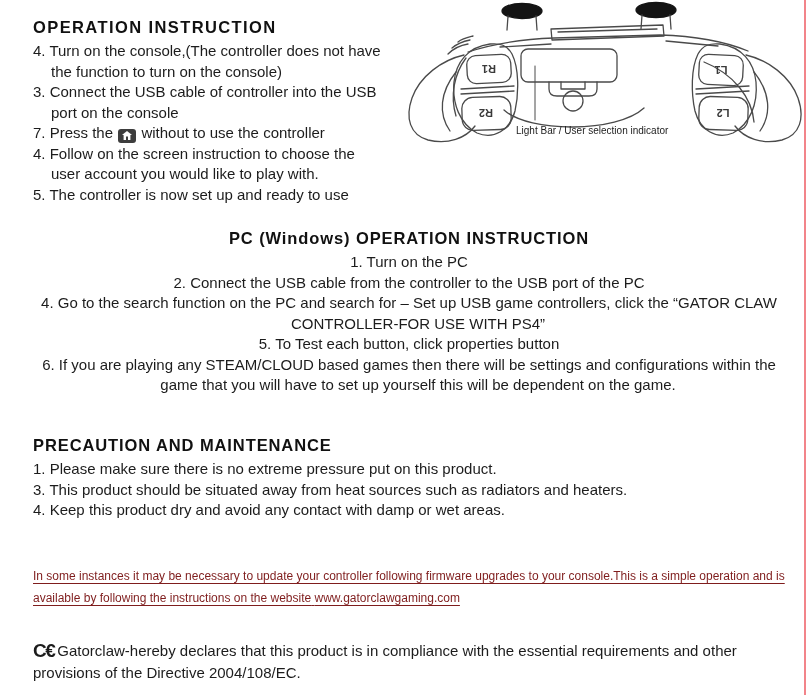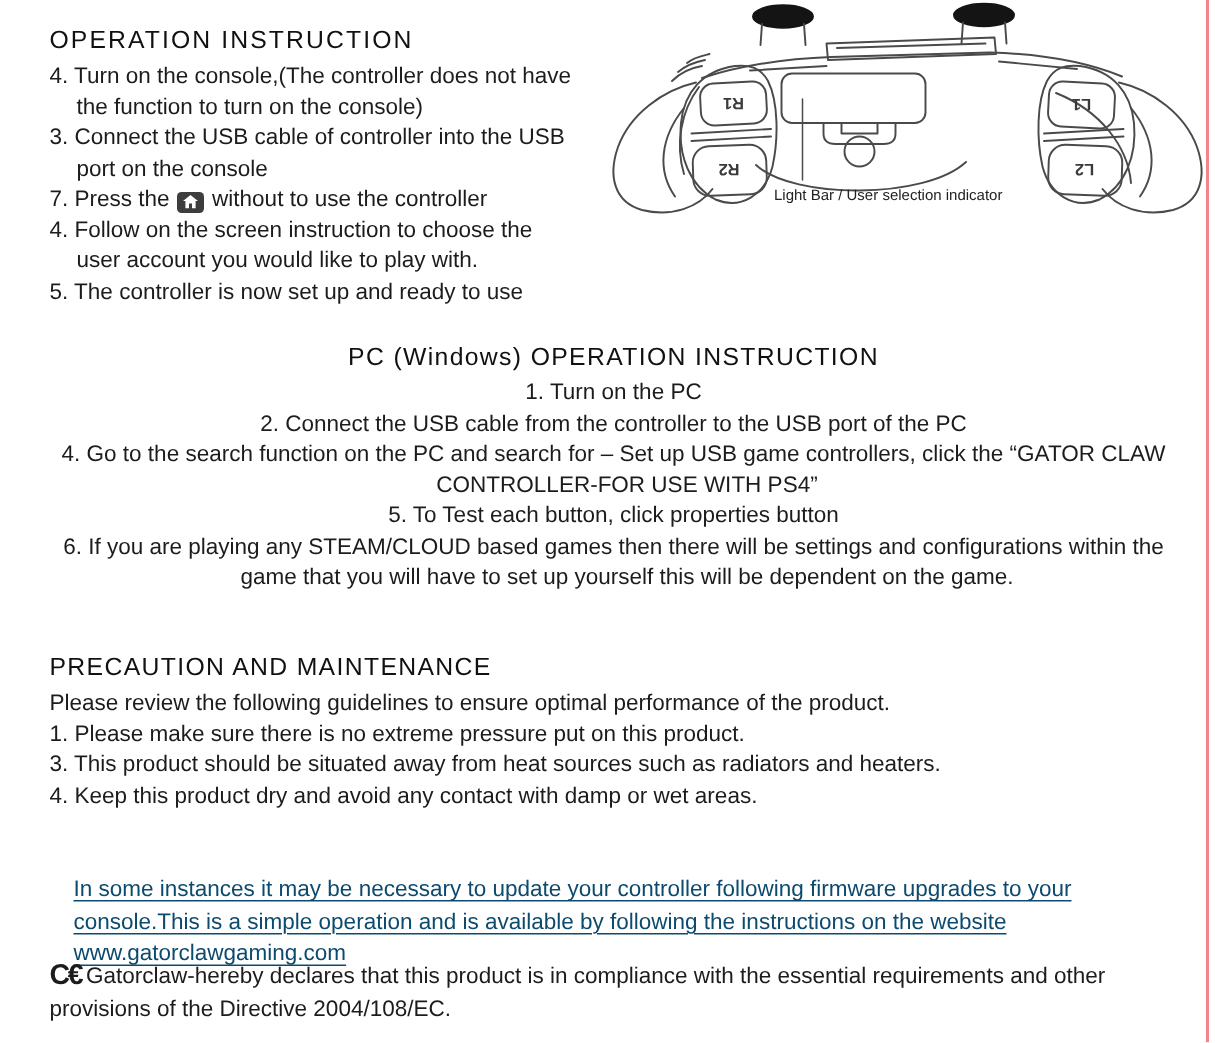--- a/index.html
+++ b/index.html
@@ -8,21 +8,21 @@
     width:810px;height:695px;
     background:#ffffff;
     font-family:"Liberation Sans", sans-serif;
     color:#1c1c1c;
     overflow:hidden;
   }
   .abs{position:absolute;}
   h2.sec-heading{
     margin:0 0 4px 0;
     font-size:16.5px;
-    font-weight:normal;
+    font-weight:bold;
     letter-spacing:0.9px;
     color:#111;
     white-space:nowrap;
   }
   h2.sec-heading.wide{letter-spacing:1.4px;}
   .list .li{
     font-size:15px;
     line-height:20.5px;
     padding-left:18px;
     text-indent:-18px;
@@ -35,27 +35,27 @@
   .col-console{left:33px;top:18px;width:354px;}
   .fig{left:404px;top:0px;width:404px;height:148px;}
   .fig-caption{
     position:absolute;left:112px;top:125px;
     font-size:10px;color:#222;white-space:nowrap;
   }
   .sec-pc{left:33px;top:229px;width:752px;text-align:center;}
   .sec-precaution{left:33px;top:436px;width:760px;}
   .firmware{left:33px;top:566px;width:774px;}
   .firmware p{
-    margin:16px;
-    font-size:15px;
+    margin:0;
+    font-size:12px;
     line-height:21.5px;
     text-decoration:underline;
     text-underline-offset:3px;
     text-decoration-thickness:1px;
-    color:#0c4a6e;
+    color:#7f1d1d;
   }
   .ce{left:33px;top:640px;width:774px;}
   .ce p{margin:0;font-size:15px;line-height:21.5px;}
   .ce-mark{
     font-size:19px;
     font-weight:600;
     letter-spacing:-1.5px;
     margin-right:3px;
     vertical-align:-1px;
   }
@@ -163,21 +163,20 @@
       <div class="li">1. Turn on the PC</div>
       <div class="li">2. Connect the USB cable from the controller to the USB port of the PC</div>
       <div class="li">4. Go to the search function on the PC and search for – Set up USB game controllers, click the “GATOR CLAW CONTROLLER-FOR USE WITH PS4”</div>
       <div class="li">5. To Test each button, click properties button</div>
       <div class="li">6. If you are playing any STEAM/CLOUD based games then there will be settings and configurations within the game that you will have to set up yourself this will be dependent on the game.</div>
     </div>
   </div>
 
   <div class="abs sec-precaution">
     <h2 class="sec-heading">PRECAUTION AND MAINTENANCE</h2>
-    <div class="intro-line">Please review the following guidelines to ensure optimal performance of the product.</div>
     <div class="list">
       <div class="li">1. Please make sure there is no extreme pressure put on this product.</div>
       <div class="li">3. This product should be situated away from heat sources such as radiators and heaters.</div>
       <div class="li">4. Keep this product dry and avoid any contact with damp or wet areas.</div>
     </div>
   </div>
 
   <div class="abs firmware">
     <p><span>In some instances it may be necessary to update your controller following firmware upgrades to your console.This is a simple operation and is available by following the instructions on the website</span>
       <span>www.gatorclawgaming.com</span></p>

